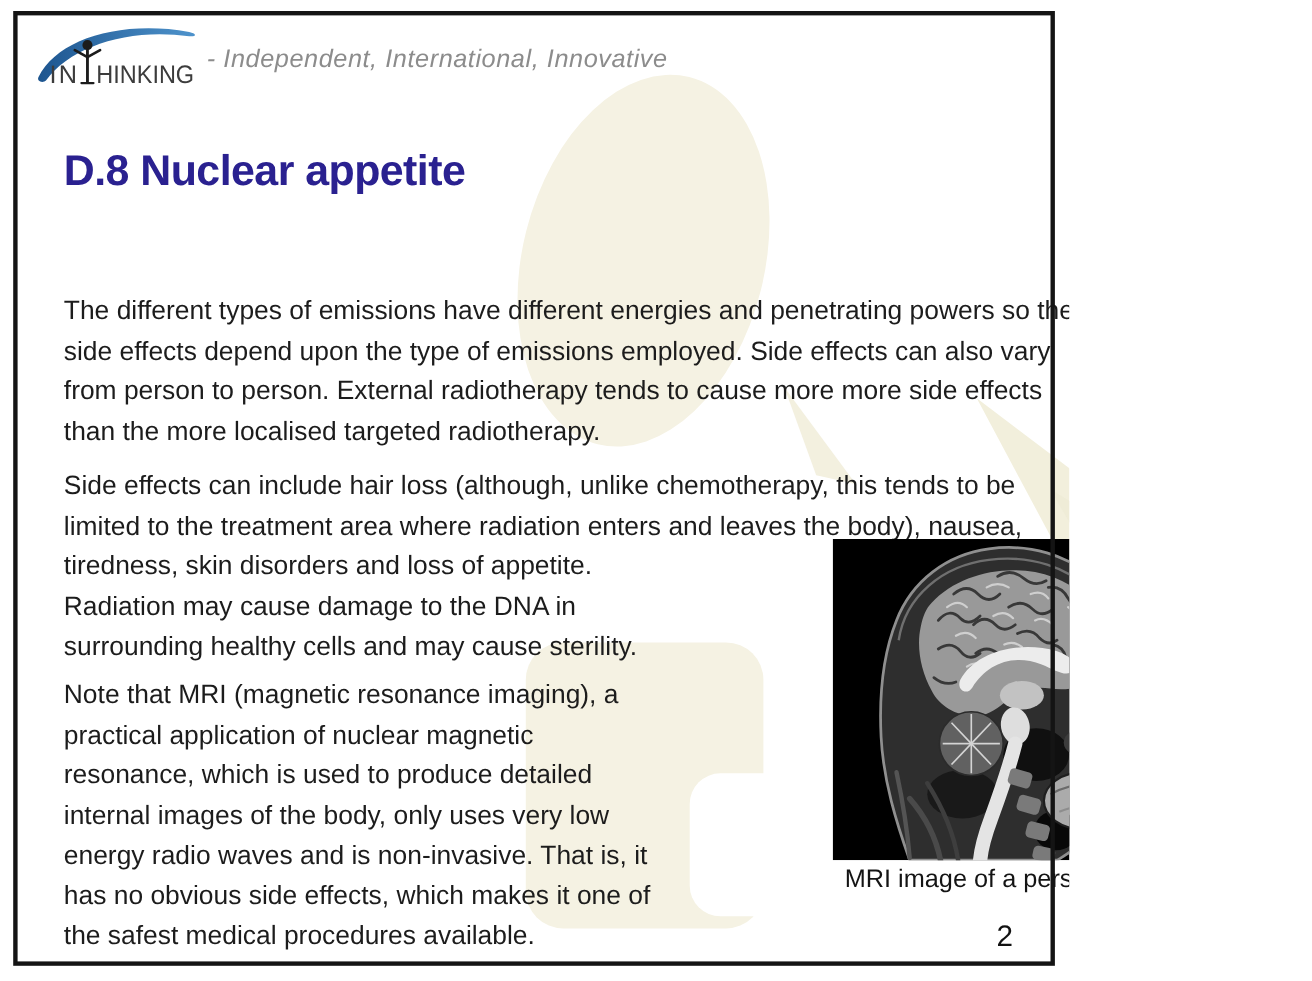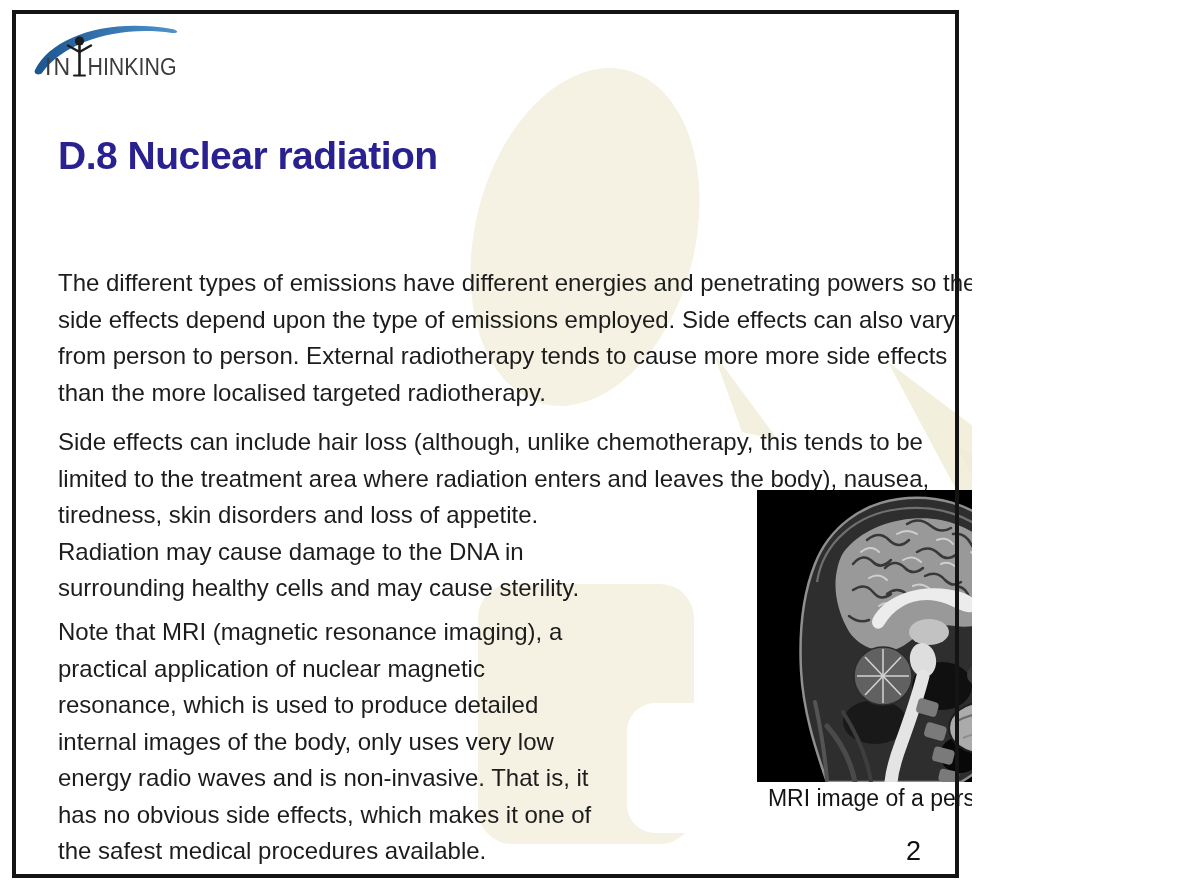--- a/index.html
+++ b/index.html
@@ -129,22 +129,23 @@
       <circle cx="49.5" cy="25" r="4.6" fill="#1c1c1c" stroke="none"></circle>
       <line x1="49.5" y1="30" x2="49.5" y2="59" stroke-width="2.6"></line>
       <line x1="49.5" y1="36" x2="38" y2="29.5" stroke-width="2.4"></line>
       <line x1="49.5" y1="36" x2="61" y2="29.5" stroke-width="2.4"></line>
       <line x1="44" y1="59.5" x2="55" y2="59.5" stroke-width="2"></line>
     </g>
     <text class="logo-text" x="15" y="59" font-size="23" letter-spacing="2" textLength="27" lengthAdjust="spacingAndGlyphs">IN</text>
     <text class="logo-text" x="57.5" y="59" font-size="23" textLength="89" lengthAdjust="spacingAndGlyphs">HINKING</text>
   </svg>
 
-
-  <h1 class="title">D.8 Nuclear radiation</h1>
+  <div class="tagline">- Independent, International, Innovative</div>
+
+  <h1 class="title">D.8 Nuclear appetite</h1>
 
 
   <p class="para para-1">The different types of emissions have different energies and penetrating powers so the
 side effects depend upon the type of emissions employed. Side effects can also vary
 from person to person. External radiotherapy tends to cause more more side effects
 than the more localised targeted radiotherapy.</p>
   <p class="para para-2">Side effects can include hair loss (although, unlike chemotherapy, this tends to be
 limited to the treatment area where radiation enters and leaves the body), nausea,
 tiredness, skin disorders and loss of appetite.
 Radiation may cause damage to the DNA in

